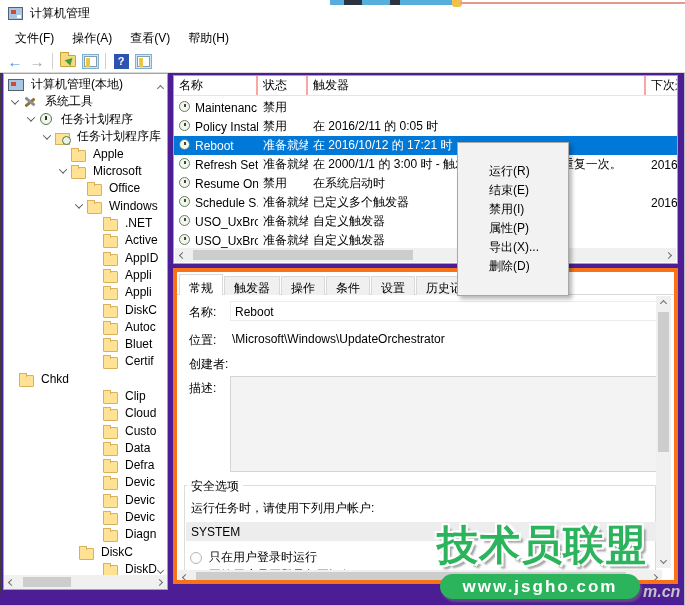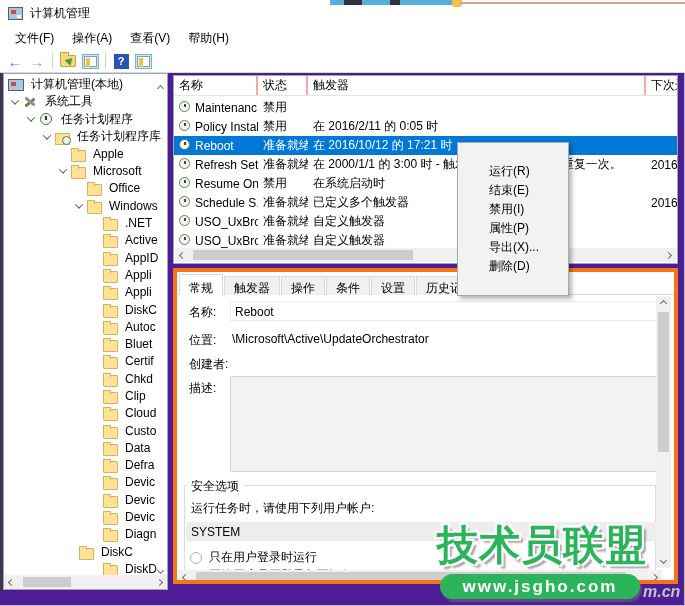--- a/index.html
+++ b/index.html
@@ -247,21 +247,21 @@
         <div class="tree-row" style="padding-left: 84px;">
     <span class="chev-spacer"></span>
           <span class="ticon icon-folder"></span>
     <span class="tlabel">Bluet</span>
   </div>
         <div class="tree-row" style="padding-left: 84px;">
     <span class="chev-spacer"></span>
           <span class="ticon icon-folder"></span>
     <span class="tlabel">Certif</span>
   </div>
-        <div class="tree-row" style="padding-left: 84px;">
+        <div class="tree-row" style="">
     <span class="chev-spacer"></span>
           <span class="ticon icon-folder"></span>
     <span class="tlabel">Chkd</span>
   </div>
         <div class="tree-row" style="padding-left: 84px;">
     <span class="chev-spacer"></span>
           <span class="ticon icon-folder"></span>
     <span class="tlabel">Clip</span>
   </div>
         <div class="tree-row" style="padding-left: 84px;">
@@ -436,21 +436,21 @@
         <div class="tab">触发器</div>
         <div class="tab">操作</div>
         <div class="tab">条件</div>
         <div class="tab">设置</div>
         <div class="tab">历史记录(已禁用)</div>
       </div>
     <div class="tabpage">
       <span class="fld-label" style="top:9px;">名称:</span>
       <div class="name-field"><span>Reboot</span></div>
       <span class="fld-label" style="top:37px;">位置:</span>
-      <span class="fld-value" style="top:37px;">\Microsoft\Active\UpdateOrchestrator</span>
+      <span class="fld-value" style="top:37px;">\Microsoft\Windows\UpdateOrchestrator</span>
       <span class="fld-label" style="top:61px;">创建者:</span>
       <span class="fld-label" style="top:85px;">描述:</span>
       <div class="desc-box"></div>
       <div class="groupbox"></div>
       <span class="group-title">安全选项</span>
       <span class="fld-label" style="top:205px;left:14px;">运行任务时，请使用下列用户帐户:</span>
       <div class="sys-strip"><span>SYSTEM</span></div>
       <div class="radio-row" style="top:254px;">
         <span class="radio"></span>
         <span>只在用户登录时运行</span>

